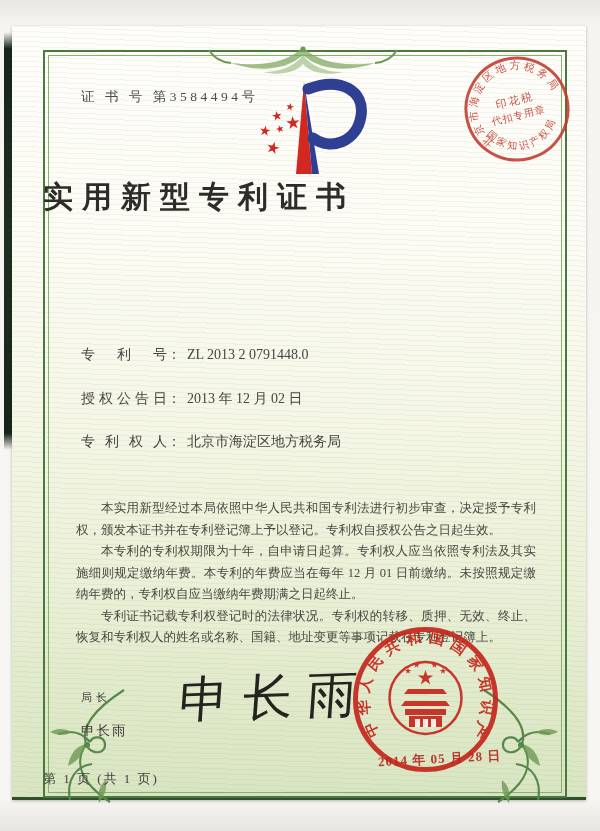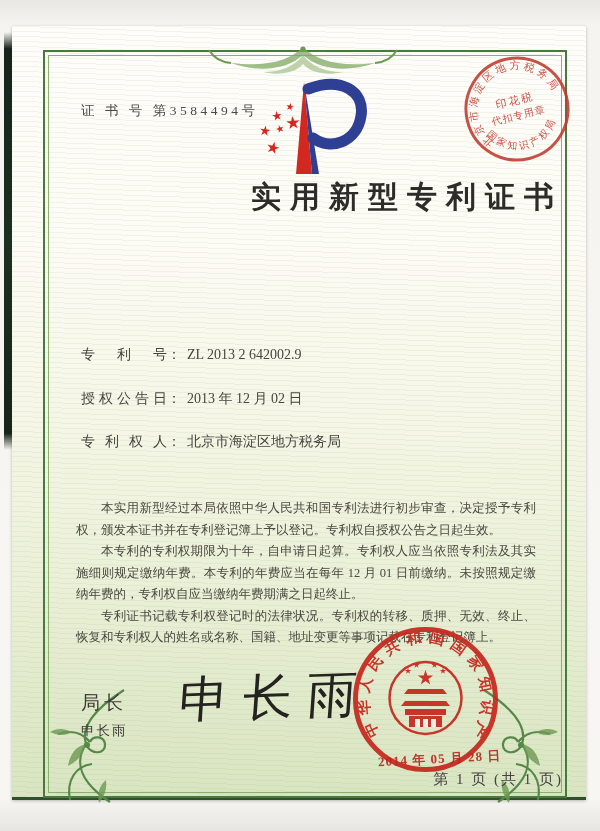--- a/index.html
+++ b/index.html
@@ -28,53 +28,52 @@
   .frame-inner{
     position:absolute;inset:3px;border:1px solid #8ab06f;
   }
   .ornament-top{position:absolute;left:191px;top:16px;width:200px;height:38px;}
   .flourish{position:absolute;width:84px;height:124px;}
   .flourish.bl{left:34px;top:662px;}
   .flourish.br{left:466px;top:662px;transform:scaleX(-1);}
   .cert-number{
     position:absolute;left:69px;top:62px;font-size:13.5px;color:#4d4b47;
     letter-spacing:3.5px;
-    margin-top:14px;
   }
   .logo{position:absolute;left:234px;top:48px;width:140px;height:106px;}
   .title{
-    position:absolute;left:31px;top:151px;width:520px;text-align:right;
+    position:absolute;left:31px;top:151px;width:520px;text-align:left;
     font-size:30px;font-weight:bold;color:#2e2c29;letter-spacing:9px;
   }
   .field{position:absolute;left:69px;font-size:14px;color:#474540;white-space:nowrap;}
   .field .lbl{display:inline-block;width:86px;text-align:justify;text-align-last:justify;}
   .field .sep{margin-right:6px;}
   .f1{top:228px}.f2{top:276px}.f3{top:320px}.f4{top:364px}.f5{top:407px}.f6{top:448px}
   .body-text{
     position:absolute;left:64px;top:472px;width:460px;
     font-size:12.5px;line-height:21.5px;color:#4a4841;
     text-align:justify;
   }
   .body-text p{margin:0;text-indent:2em;}
-  .officer-title{position:absolute;left:69px;top:664px;font-size:19px;color:#3c3a36;letter-spacing:4px;}
+  .officer-title{position:absolute;left:69px;top:664px;font-size:11px;color:#3c3a36;letter-spacing:4px;}
   .officer-name{position:absolute;left:69px;top:696px;font-size:13.5px;color:#3c3a36;letter-spacing:2px;}
   .signature{
     position:absolute;left:128px;top:638px;width:270px;text-align:center;
     font-size:50px;color:#23231f;letter-spacing:14px;
     transform:rotate(-2deg) skewX(-6deg);white-space:nowrap;
   }
   .seal{position:absolute;left:336px;top:596px;width:155px;height:155px;opacity:0.92;}
   .seal-date{
     position:absolute;left:366px;top:724px;font-size:13px;color:#b5281e;
     letter-spacing:1px;transform:rotate(-3deg);white-space:nowrap;font-weight:bold;opacity:0.9;
   }
   .tax-stamp{position:absolute;left:446px;top:24px;width:118px;height:118px;transform:rotate(-14deg);opacity:0.88;}
   .page-footer{
-    position:absolute;left:31px;top:744px;width:520px;text-align:right;
-    font-size:15px;color:#45433f;letter-spacing:2px;
+    position:absolute;left:31px;top:744px;width:520px;text-align:left;
+    font-size:13px;color:#45433f;letter-spacing:2px;
   }
 </style>
 </head>
 <body>
 
 <div class="page">
 
   <div class="frame">
     <div class="frame-inner"></div>
   </div>
@@ -131,21 +130,21 @@
       <path d="M0,-1 L0.224,-0.309 L0.951,-0.309 L0.363,0.118 L0.588,0.809 L0,0.382 L-0.588,0.809 L-0.363,0.118 L-0.951,-0.309 L-0.224,-0.309 Z" transform="translate(19,57) scale(5.5) rotate(8)"></path>
       <path d="M0,-1 L0.224,-0.309 L0.951,-0.309 L0.363,0.118 L0.588,0.809 L0,0.382 L-0.588,0.809 L-0.363,0.118 L-0.951,-0.309 L-0.224,-0.309 Z" transform="translate(34,55) scale(4) rotate(-18)"></path>
       <path d="M0,-1 L0.224,-0.309 L0.951,-0.309 L0.363,0.118 L0.588,0.809 L0,0.382 L-0.588,0.809 L-0.363,0.118 L-0.951,-0.309 L-0.224,-0.309 Z" transform="translate(27,74) scale(6.5) rotate(15)"></path>
       <path d="M0,-1 L0.224,-0.309 L0.951,-0.309 L0.363,0.118 L0.588,0.809 L0,0.382 L-0.588,0.809 L-0.363,0.118 L-0.951,-0.309 L-0.224,-0.309 Z" transform="translate(47,49) scale(7) rotate(-6)"></path>
     </g>
   </svg>
 
   <div class="title">实用新型专利证书</div>
 
   <div class="field f3">
-    <span class="lbl">专利号</span><span class="sep">：</span><span>ZL 2013 2 642002.9</span>
+    <span class="lbl">专利号</span><span class="sep">：</span><span>ZL 2013 2 0791448.0</span>
   </div>
   <div class="field f4">
     <span class="lbl">授权公告日</span><span class="sep">：</span><span>2013 年 12 月 02 日</span>
   </div>
   <div class="field f5">
     <span class="lbl">专利权人</span><span class="sep">：</span><span>北京市海淀区地方税务局</span>
   </div>
 
   <div class="body-text">
     <p>本实用新型经过本局依照中华人民共和国专利法进行初步审查，决定授予专利权，颁发本证书并在专利登记簿上予以登记。专利权自授权公告之日起生效。</p>

